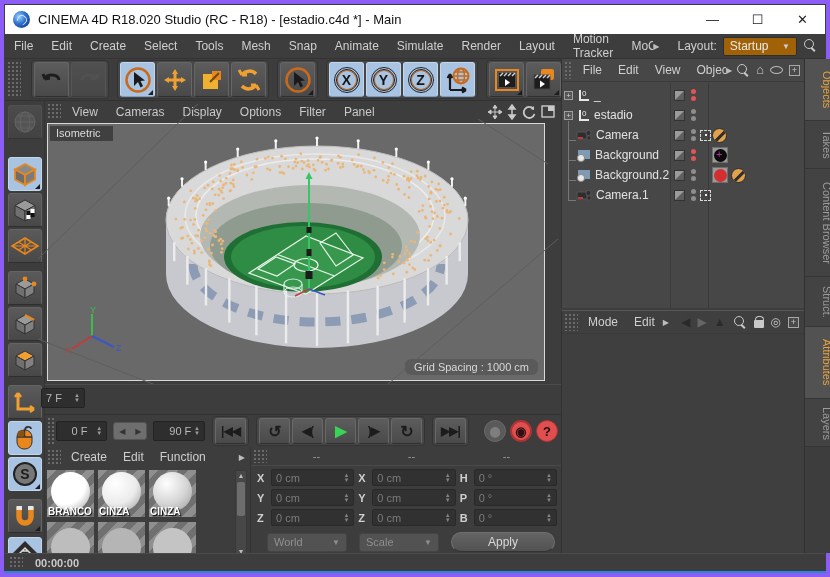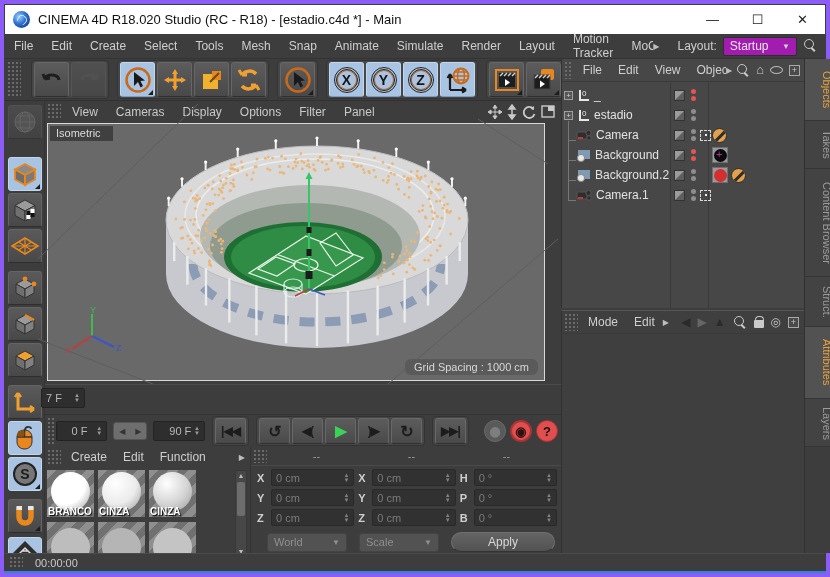--- a/index.html
+++ b/index.html
@@ -21,21 +21,21 @@
   .wbtn { width:45px; height:100%; display:flex; align-items:center; justify-content:center;
     font-size:13px; color:#222; }
 
   
   .menubar { position:absolute; left:1px; top:30px; right:1px; height:25px; background:#3d3d3d;
     display:flex; align-items:center; color:#cfcfcf; font-size:12px; border-bottom:1px solid #333; }
   .menubar .mi { padding:0 9px; cursor:default; }
   .mi-trunc { max-width:34px; overflow:hidden; white-space:nowrap; padding-left:9px; }
   .menu-arrow { font-size:8px; color:#bdbdbd; padding:0 4px 0 0; }
   .layout-label { margin-left:8px; padding:0 6px; color:#cfcfcf; }
-  .layout-dd { width:132px; height:19px; background:#a21caf; border:1px solid #2e2e2e;
+  .layout-dd { width:132px; height:19px; background:#a16207; border:1px solid #2e2e2e;
     border-radius:2px; display:flex; align-items:center; padding:0 6px; color:#e8e8e8;justify-content:flex-end; }
   .layout-dd .dd-arrow { margin-left:auto; font-size:8px; color:#cfcfcf; }
 
   
   .mag { position:relative; width:14px; height:14px; display:inline-block; }
   .mag::before { content:""; position:absolute; left:1px; top:1px; width:8px; height:8px;
     border:1.5px solid #c9c9c9; border-radius:50%; }
   .mag::after { content:""; position:absolute; left:9px; top:9px; width:5px; height:1.8px;
     background:#c9c9c9; transform:rotate(45deg); transform-origin:0 0; }
 
@@ -197,21 +197,21 @@
 
   
   .tabstrip { position:absolute; left:800px; top:55px; width:29px; bottom:20px; background:#3d3d3d; border-left:1px solid #313131; }
   .vtab { writing-mode:vertical-rl; font-size:11px; color:#9c9c9c; padding:8px 0; width:100%;
     text-align:center; background:#434343; border-bottom:1px solid #353535; display:block; }
   .vtab.active { color:#e8a33d; background:#525252; }
   .tabgap { height:8px; background:#3d3d3d; }
 
   
   .statusbar { position:absolute; left:1px; right:1px; bottom:2px; height:18px; background:#3d3d3d;
-    border-top:1px solid #4b4b4b; display:flex; align-items:center; color:#c9c9c9; font-size:11px; }
+    border-top:1px solid #4b4b4b; display:flex; align-items:center; color:#c9c9c9; font-size:11px;font-weight:bold; }
 
   svg { overflow:visible; }
 </style>
 </head>
 <body>
 
 <div id="win">
 
   <div class="titlebar">
     <span class="c4dlogo"></span>

